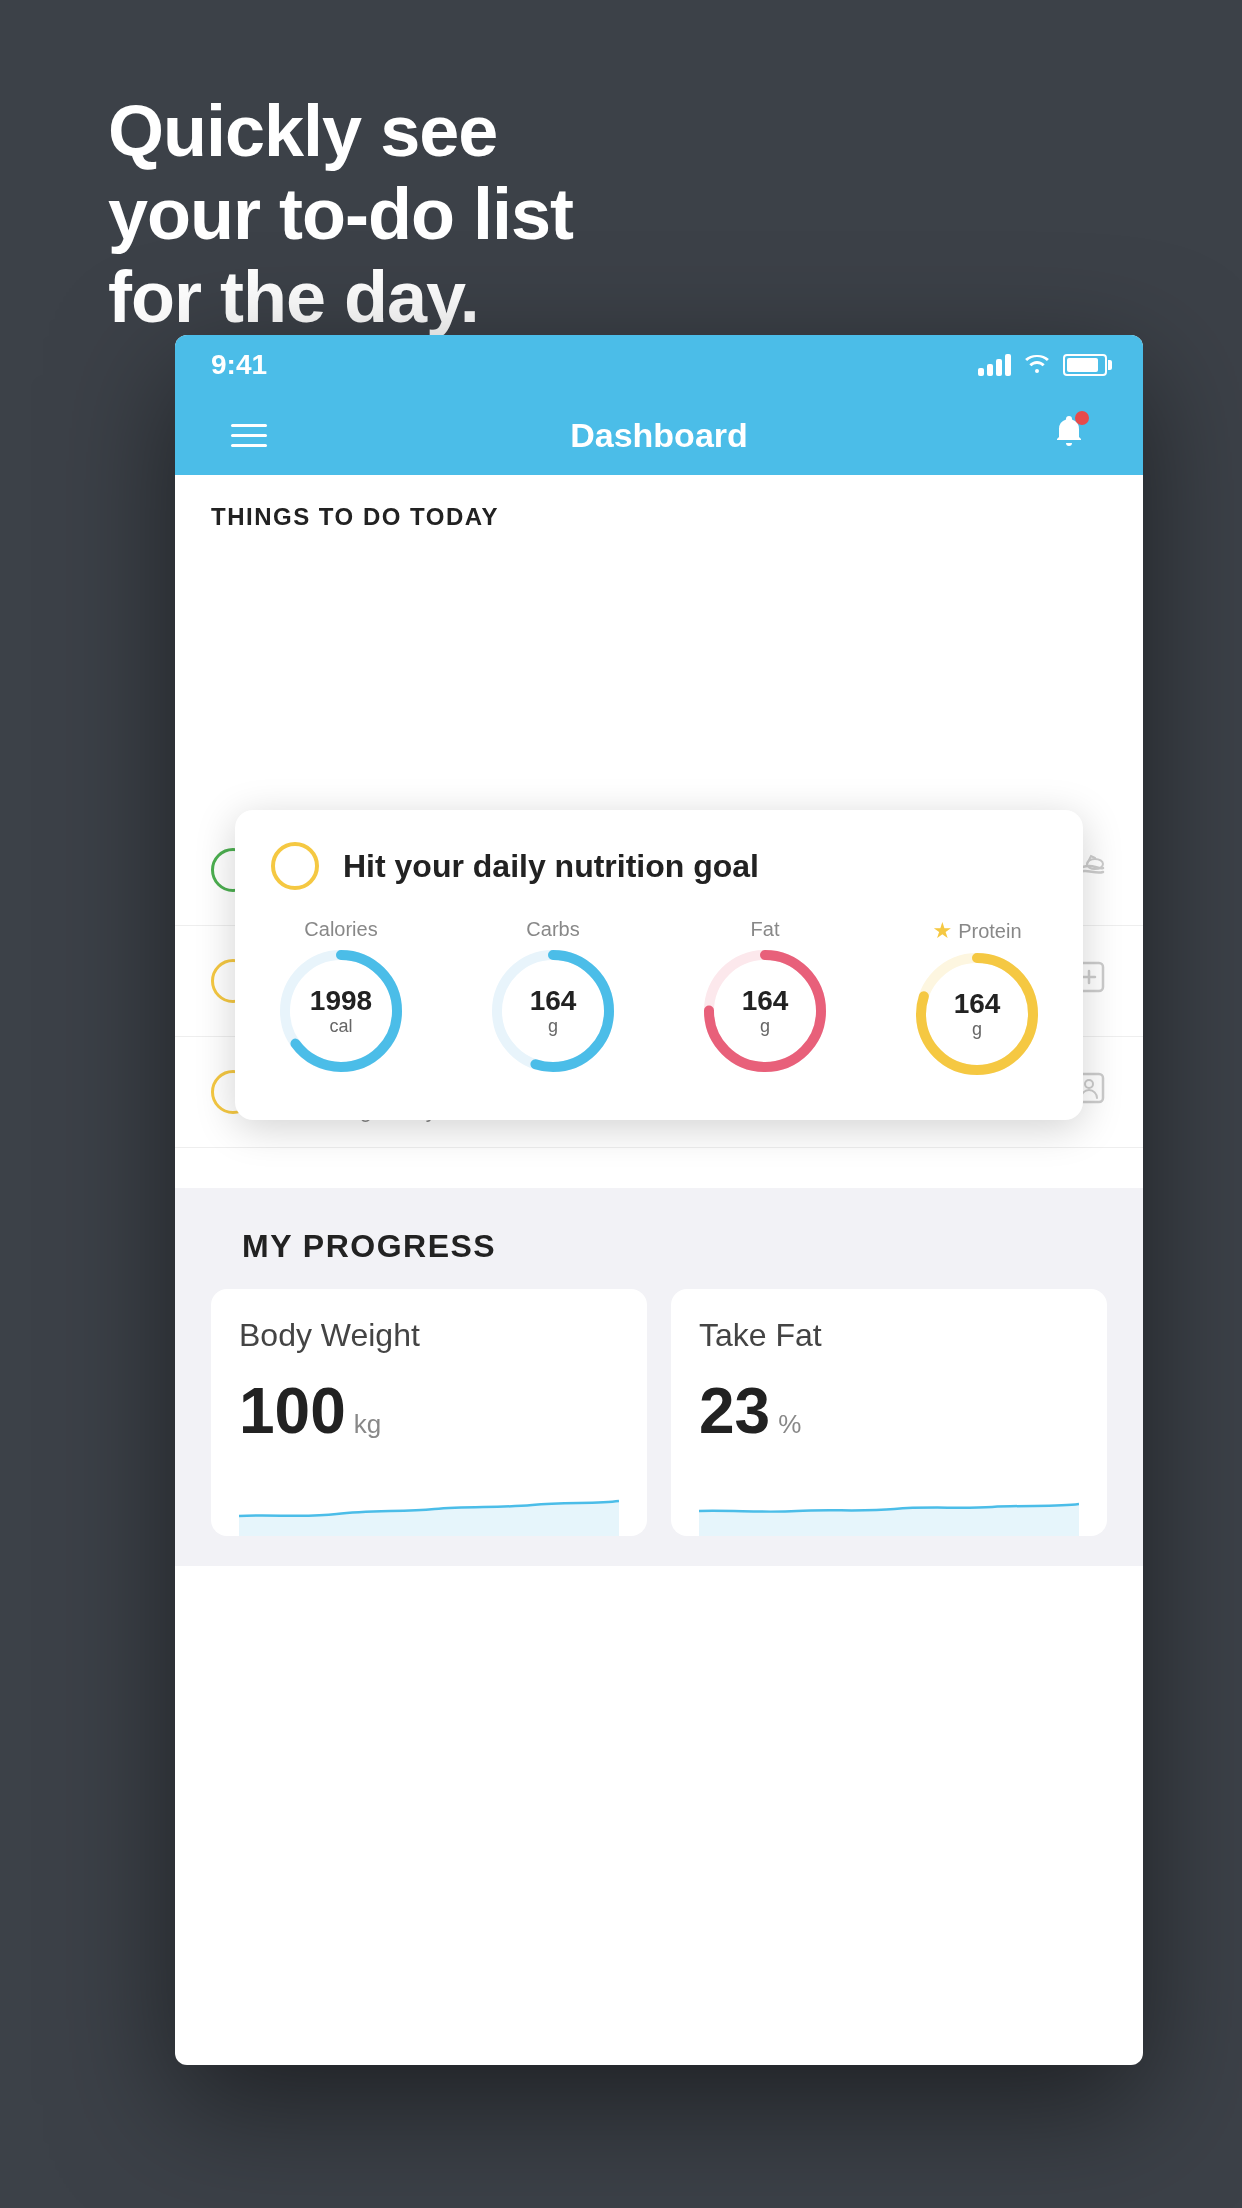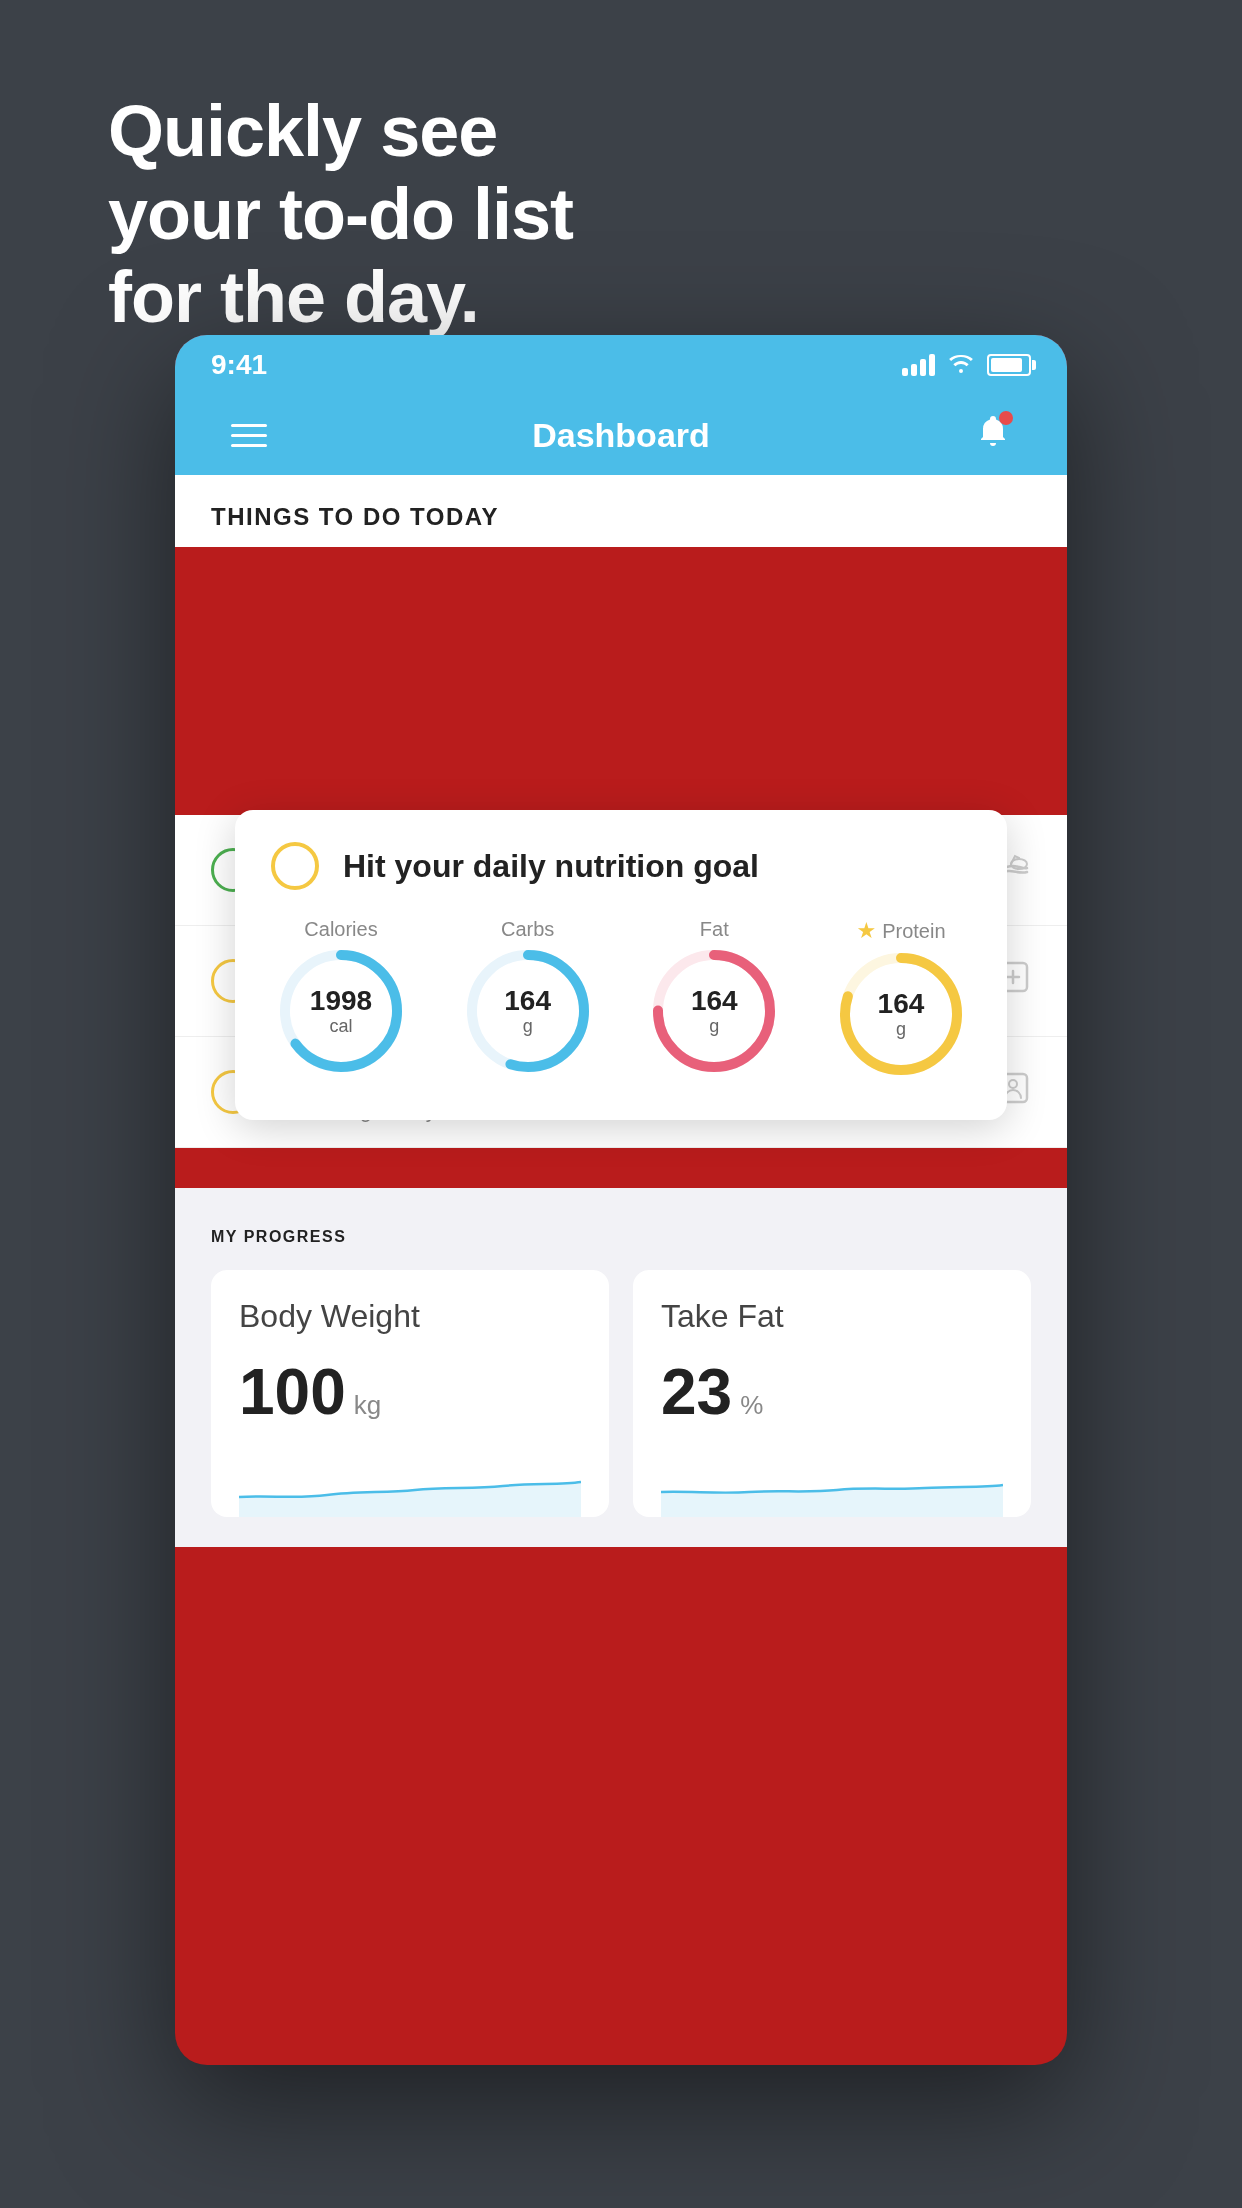--- a/index.html
+++ b/index.html
@@ -29,24 +29,24 @@
       line-height: 1.15;
       letter-spacing: -1px;
       margin-left: 43px;
     }
 
     
     .phone {
       position: absolute;
       top: 335px;
       left: 175px;
-      width: 892px;
+      width: 968px;
       height: 1730px;
-      background: #b91c1c;
-      border-radius: 32px;
+      background: #ffffff;
+      border-radius: 12px;
       overflow: hidden;
       box-shadow: 0 40px 120px rgba(0,0,0,0.5);
     }
 
     
     .status-bar {
       background: #4bbde8;
       height: 60px;
       display: flex;
       align-items: center;
@@ -322,25 +322,26 @@
     }
 
     
     .progress-section {
       background: #f2f2f6;
       padding: 40px 36px 30px;
       margin-top: 40px;
     }
 
     .progress-header {
-      font-size: 16px;
+      font-size: 32px;
       font-weight: 800;
       letter-spacing: 1.5px;
       color: #222;
       margin-bottom: 24px;
+      margin-left: 31px;
     }
 
     .progress-cards {
       display: flex;
       gap: 24px;
     }
 
     .progress-card {
       flex: 1;
       background: #fff;

